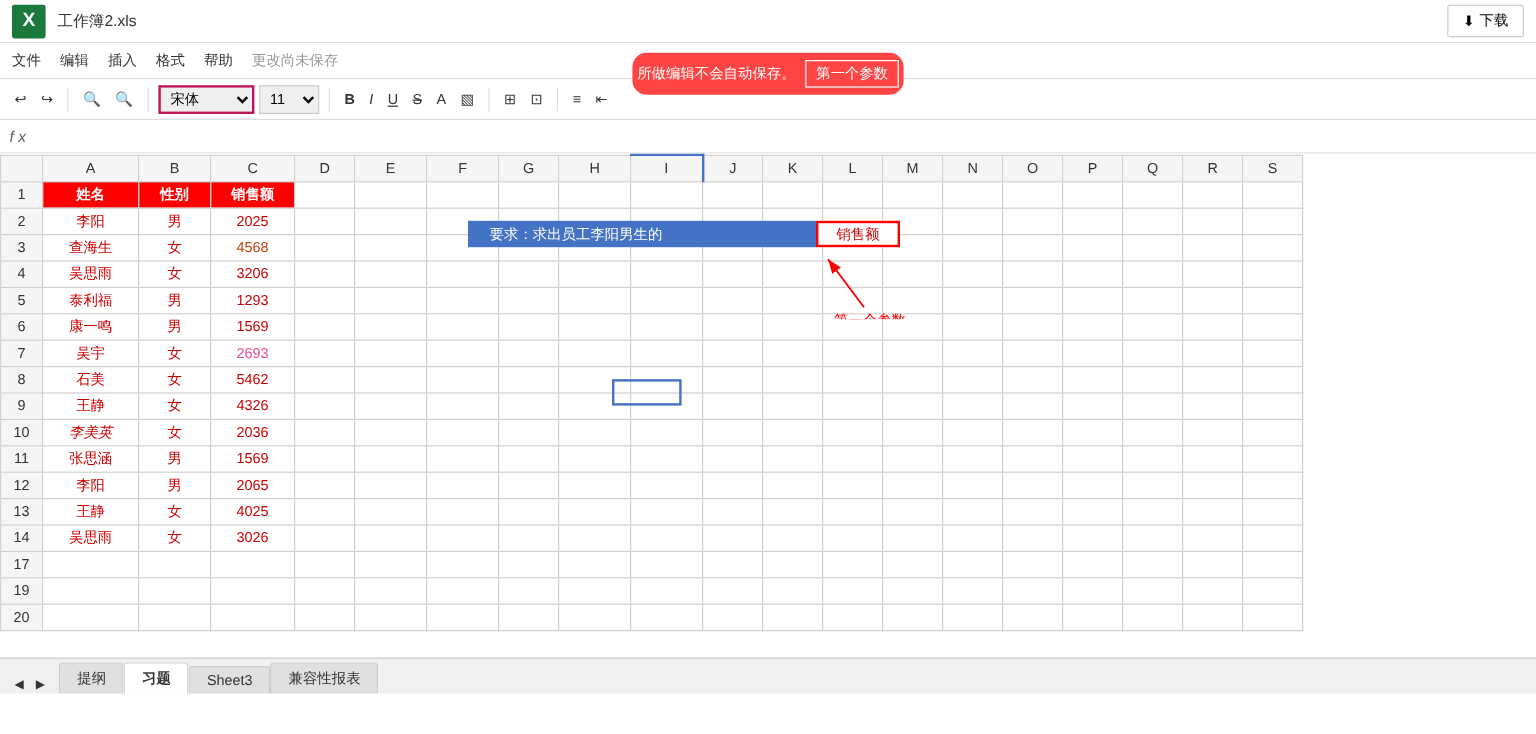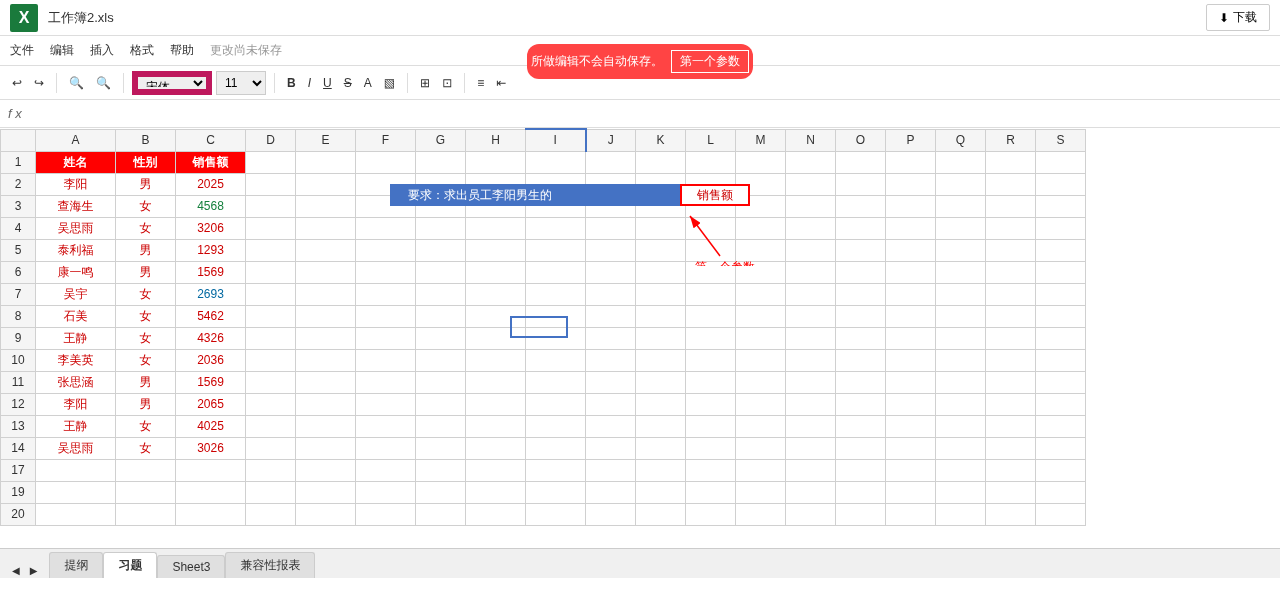--- a/index.html
+++ b/index.html
@@ -75,21 +75,21 @@
       padding: 2px 4px;
       border: none;
       background: transparent;
       cursor: pointer;
       font-size: 12px;
       color: #333;
       border-radius: 2px;
     }
     .toolbar-sep { width: 1px; height: 20px; background: #ddd; margin: 0 4px; }
     .font-select {
-      border: 6px solid #be185d;
+      border: 2px solid #be185d;
       padding: 2px 4px;
       font-size: 12px;
       width: 80px;
       height: 24px;
     }
     .font-size-select {
       border: 1px solid #ccc;
       padding: 2px 4px;
       font-size: 12px;
       width: 50px;
@@ -387,21 +387,21 @@
               <td data-name="cell-o2"></td>
               <td data-name="cell-p2"></td>
               <td data-name="cell-q2"></td>
               <td data-name="cell-r2"></td>
               <td data-name="cell-s2"></td>
             </tr>
             <tr data-name="table-row">
               <th class="row-header" data-name="row-num-3">3</th>
               <td data-name="cell-a3" style="color: rgb(204, 0, 0);">查海生</td>
               <td data-name="cell-b3" style="color: rgb(204, 0, 0);">女</td>
-              <td data-name="cell-c3" style="color: #15803d;">4568</td>
+              <td data-name="cell-c3" style="color: #c2410c;">4568</td>
               <td data-name="cell-d3"></td>
               <td data-name="cell-e3"></td>
               <td data-name="cell-f3"></td>
               <td data-name="cell-g3"></td>
               <td data-name="cell-h3"></td>
               <td data-name="cell-i3"></td>
               <td data-name="cell-j3"></td>
               <td data-name="cell-k3"></td>
               <td data-name="cell-l3"></td>
               <td data-name="cell-m3"></td>
@@ -475,21 +475,21 @@
               <td data-name="cell-o6"></td>
               <td data-name="cell-p6"></td>
               <td data-name="cell-q6"></td>
               <td data-name="cell-r6"></td>
               <td data-name="cell-s6"></td>
             </tr>
             <tr data-name="table-row">
               <th class="row-header" data-name="row-num-7">7</th>
               <td data-name="cell-a7" style="color: rgb(204, 0, 0);">吴宇</td>
               <td data-name="cell-b7" style="color: rgb(204, 0, 0);">女</td>
-              <td data-name="cell-c7" style="color: #0369a1;">2693</td>
+              <td data-name="cell-c7" style="color: #ec4899;">2693</td>
               <td data-name="cell-d7"></td>
               <td data-name="cell-e7"></td>
               <td data-name="cell-f7"></td>
               <td data-name="cell-g7"></td>
               <td data-name="cell-h7"></td>
               <td data-name="cell-i7"></td>
               <td data-name="cell-j7"></td>
               <td data-name="cell-k7"></td>
               <td data-name="cell-l7"></td>
               <td data-name="cell-m7"></td>
@@ -539,21 +539,21 @@
               <td data-name="cell-m9"></td>
               <td data-name="cell-n9"></td>
               <td data-name="cell-o9"></td>
               <td data-name="cell-p9"></td>
               <td data-name="cell-q9"></td>
               <td data-name="cell-r9"></td>
               <td data-name="cell-s9"></td>
             </tr>
             <tr data-name="table-row">
               <th class="row-header" data-name="row-num-10">10</th>
-              <td data-name="cell-a10" style="color: rgb(204, 0, 0);">李美英</td>
+              <td data-name="cell-a10" style="color: rgb(204, 0, 0); font-style: italic;">李美英</td>
               <td data-name="cell-b10" style="color: rgb(204, 0, 0);">女</td>
               <td data-name="cell-c10" style="color: rgb(204, 0, 0);">2036</td>
               <td data-name="cell-d10"></td>
               <td data-name="cell-e10"></td>
               <td data-name="cell-f10"></td>
               <td data-name="cell-g10"></td>
               <td data-name="cell-h10"></td>
               <td data-name="cell-i10"></td>
               <td data-name="cell-j10"></td>
               <td data-name="cell-k10"></td>

